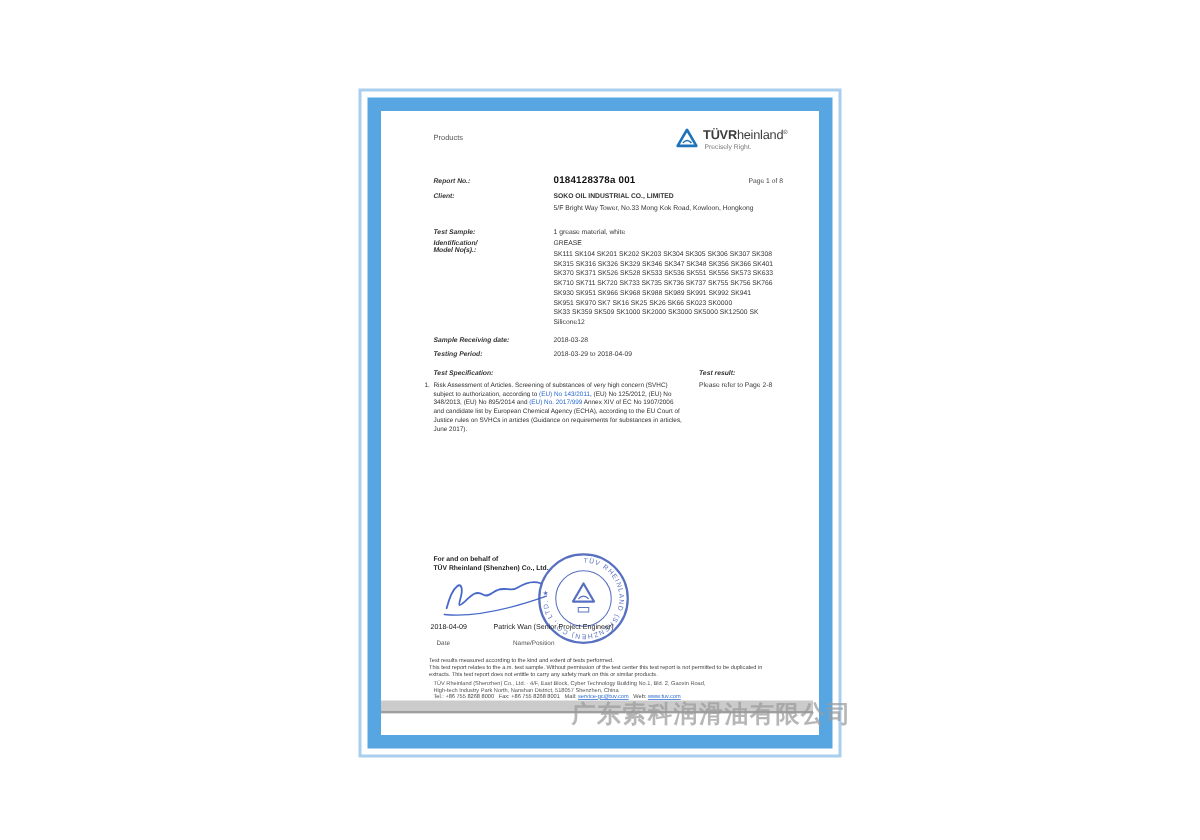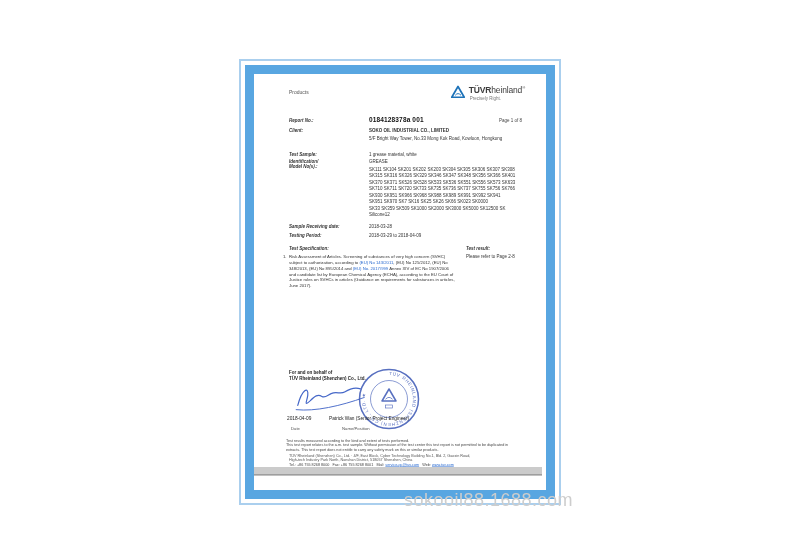--- a/index.html
+++ b/index.html
@@ -166,15 +166,15 @@
             </div>
           </div>
 
           <div class="graybar"></div>
 
         </div>
       </div>
     </div>
   </div>
 
-  <div class="wm-url">sokooil88.1688.com</div>
+  <div class="wm-cn">广东索科润滑油有限公司</div>
 
 </div>
 
 </body></html>

